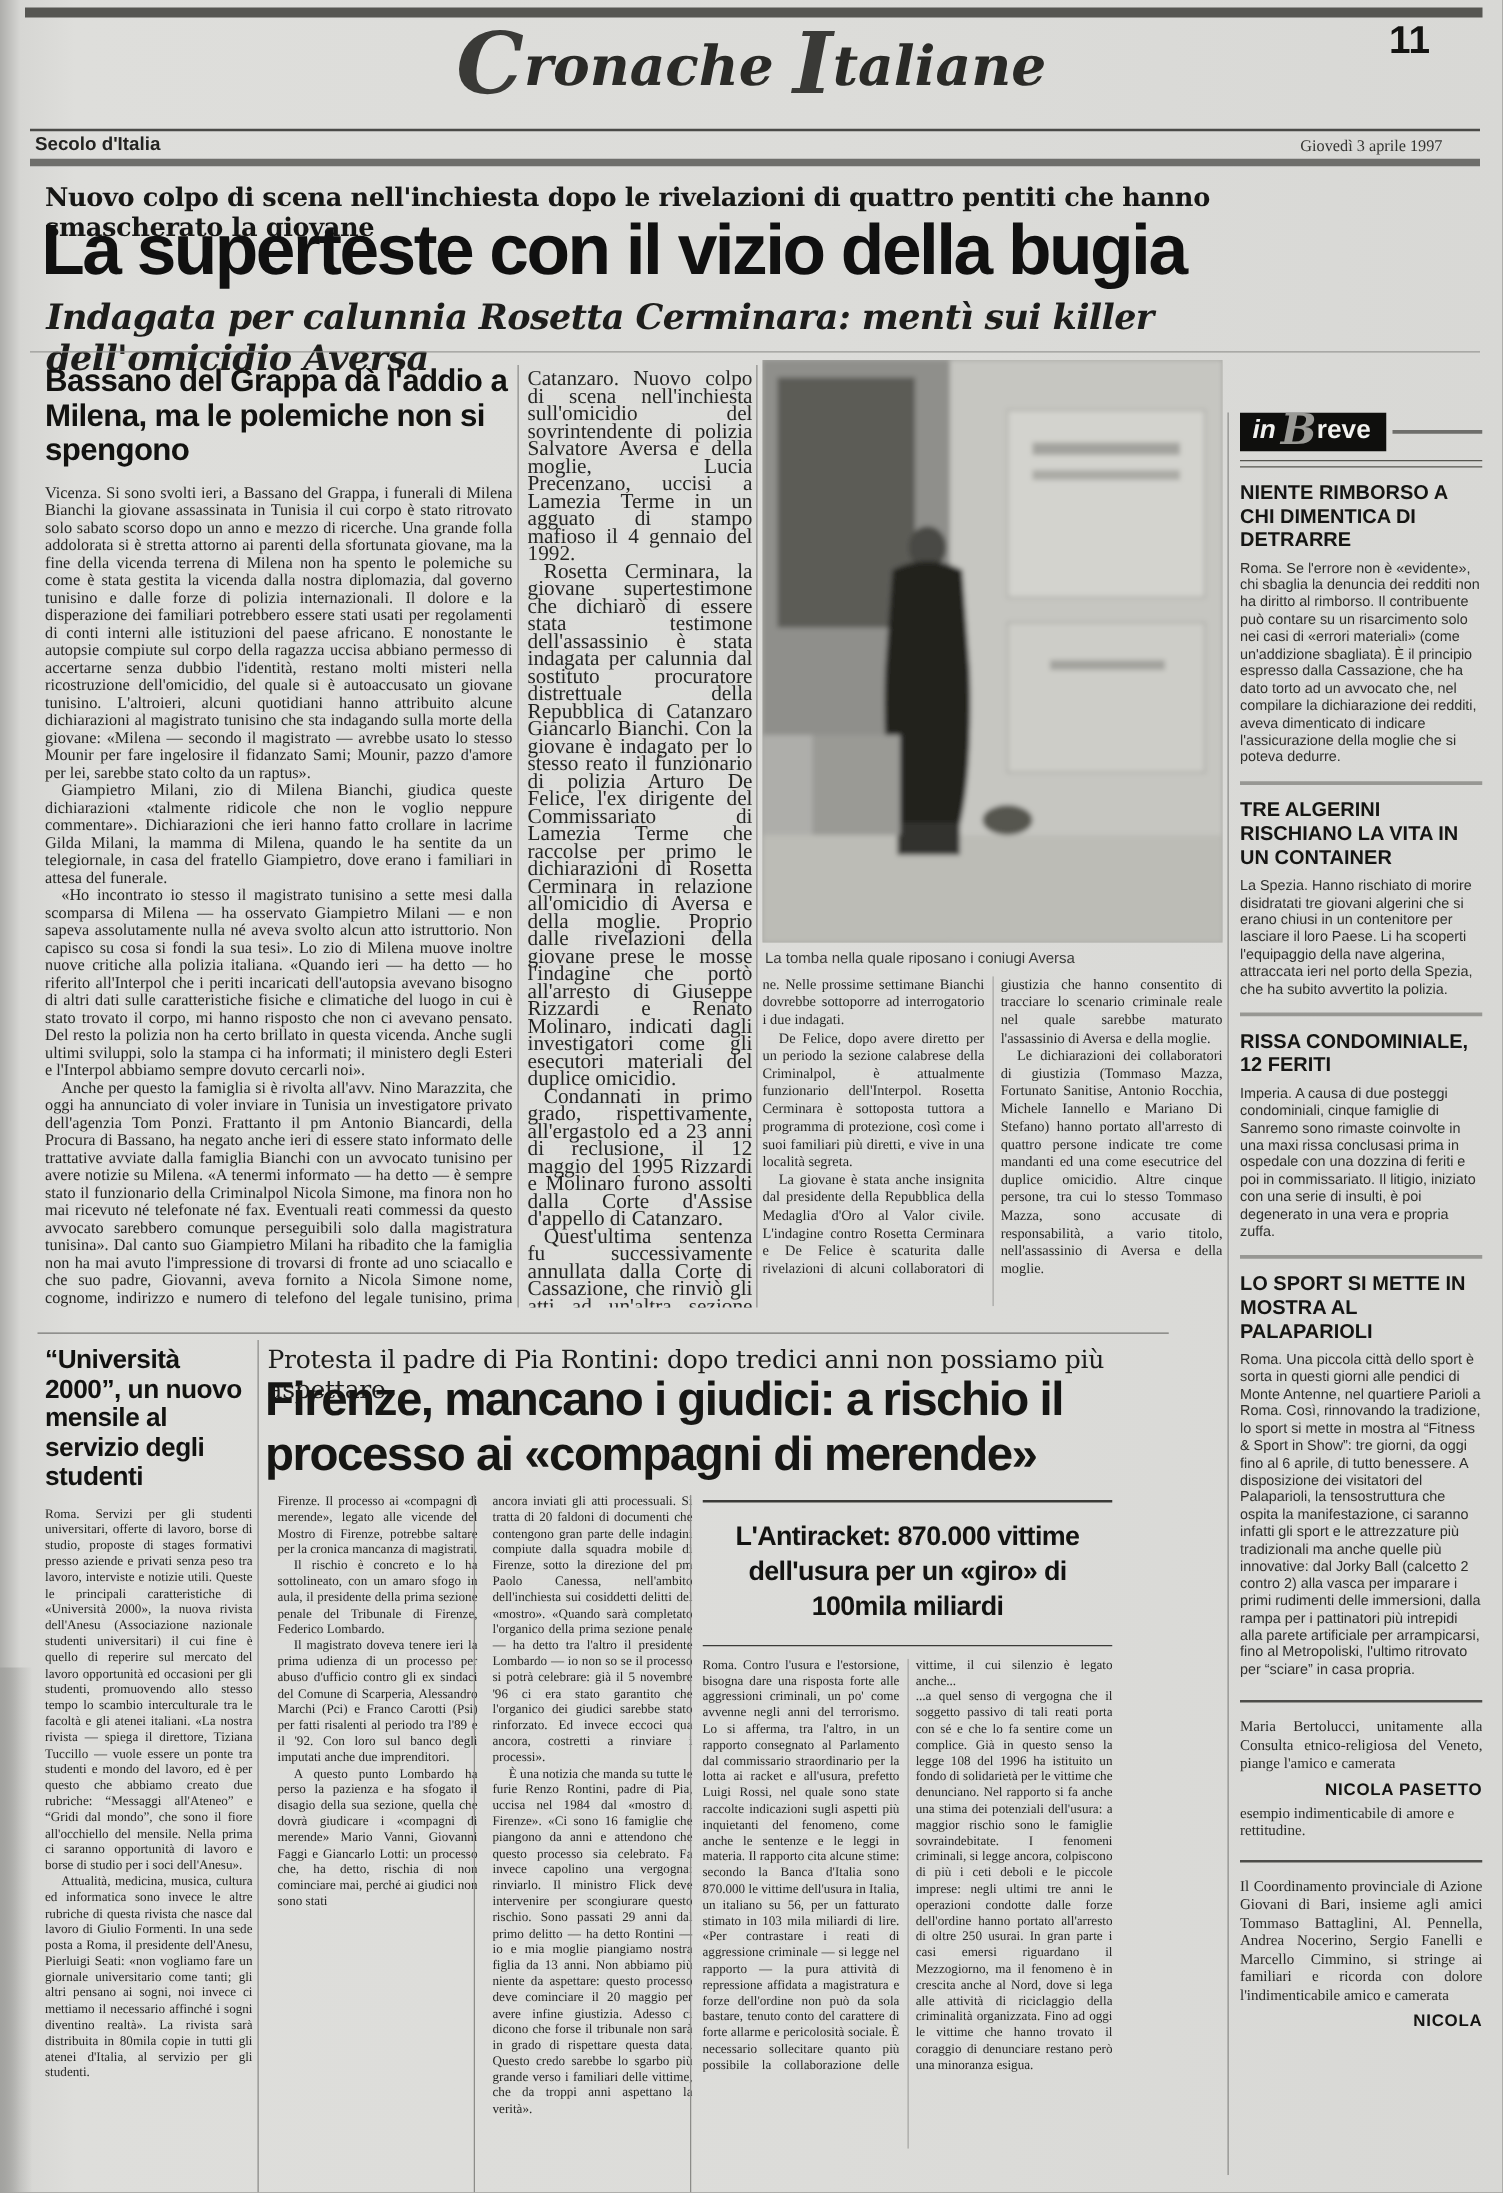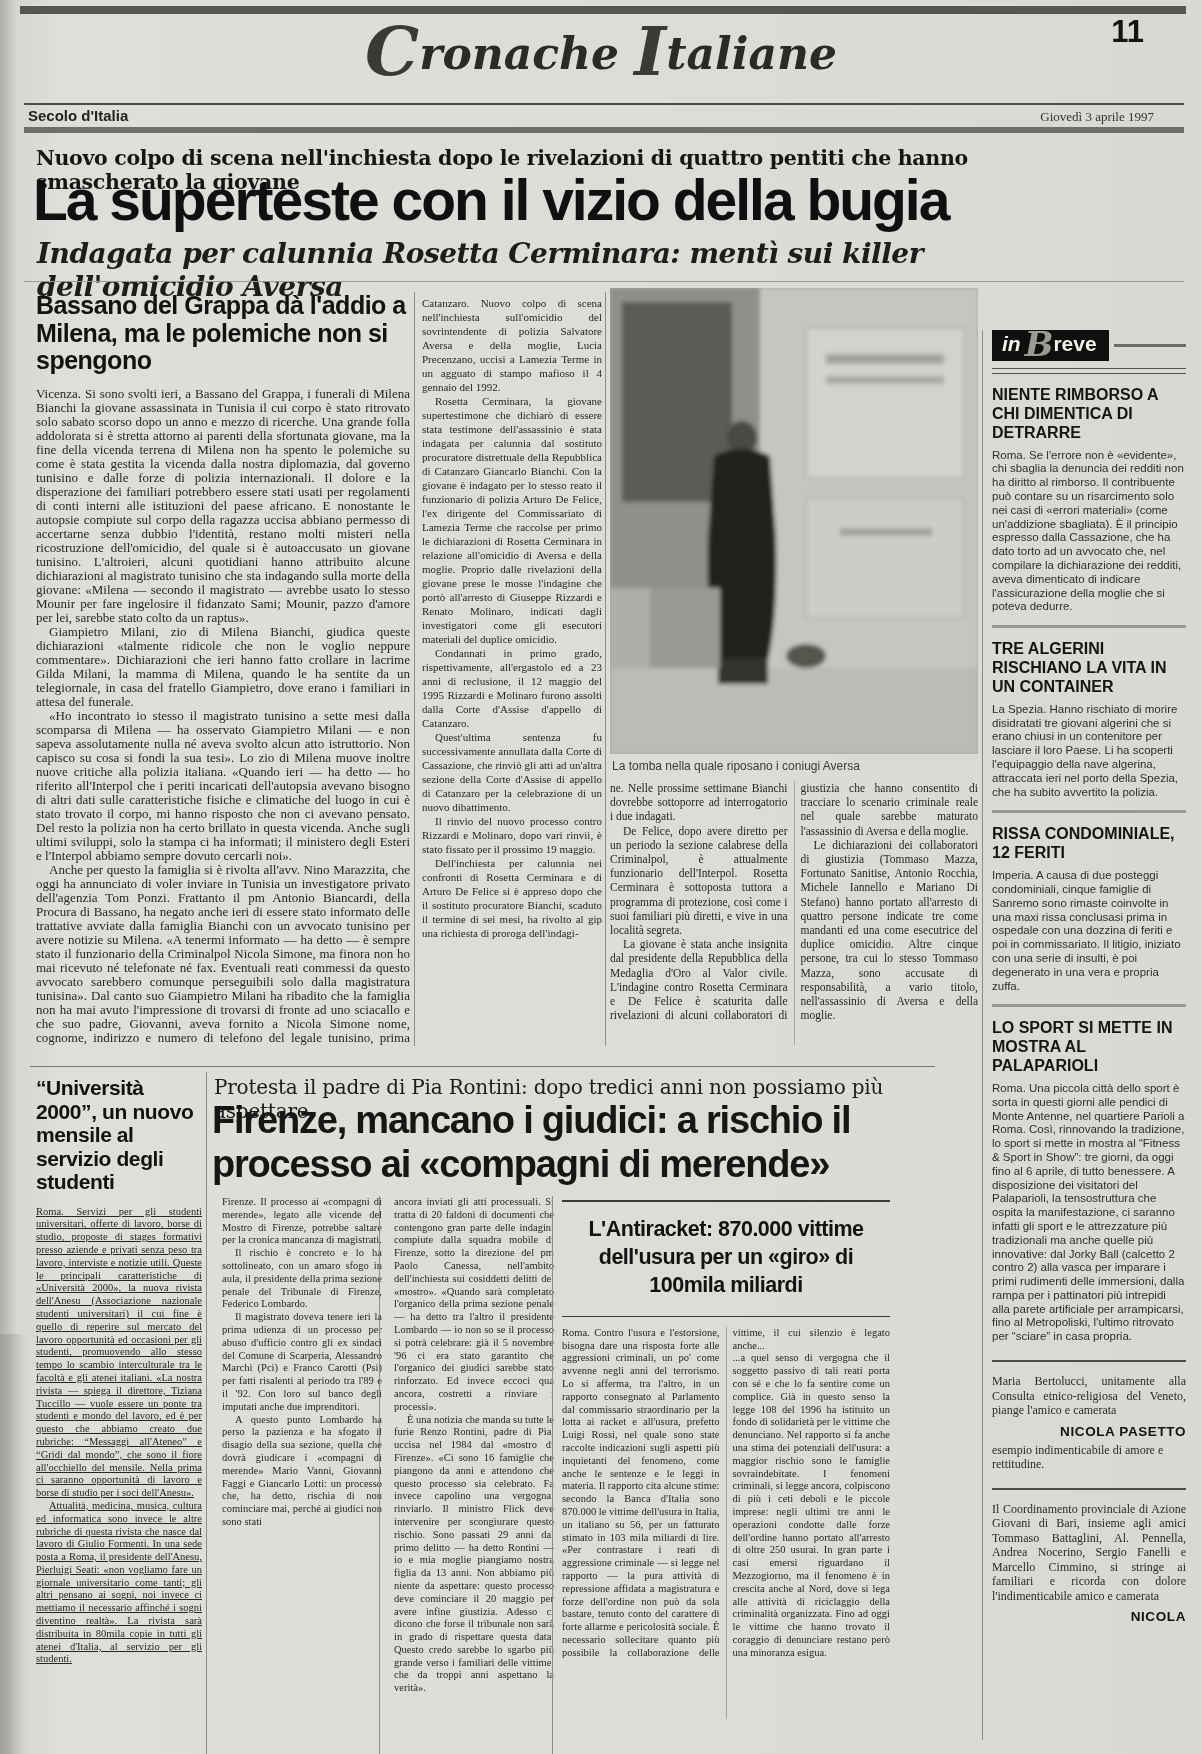--- a/index.html
+++ b/index.html
@@ -28,21 +28,21 @@
   .rule-sub{left:24px;top:281px;width:1160px;height:1px;background:#999996;}
   
   .btext p{margin:0;text-indent:13px;text-align:justify;}
   .btext p:first-child{text-indent:0;}
   
   .bassano{position:absolute;left:36px;top:292px;width:374px;height:754px;overflow:hidden;}
   .bassano h2{margin:0;font:bold 25px/1.1 "Liberation Sans",sans-serif;letter-spacing:-0.5px;color:#121210;}
   .bassano .btext{margin-top:12px;font-size:13px;line-height:14px;color:#262624;}
   
   .cat1{position:absolute;left:422px;top:296px;width:180px;height:750px;overflow:hidden;
-        font-size:11px;line-height:14px;color:#262624;}
+        font-size:17px;line-height:14px;color:#262624;}
   
   .photo{position:absolute;left:610px;top:288px;width:368px;height:466px;background:#a9a9a5;}
   .caption{position:absolute;left:612px;top:759px;width:366px;
            font:12px "Liberation Sans",sans-serif;color:#3a3a37;}
   .catcols{position:absolute;left:610px;top:781px;width:368px;height:264px;overflow:hidden;
            column-count:2;column-gap:13px;column-rule:1px solid #a5a5a2;
            font-size:11.5px;line-height:14.2px;color:#262624;}
   
   .sidebar{position:absolute;left:992px;top:330px;width:194px;height:1412px;overflow:hidden;}
   .breve-banner{display:flex;align-items:center;}
@@ -56,21 +56,21 @@
   .breve-item p{margin:0;font:11.5px/13.8px "Liberation Sans",sans-serif;color:#2e2e2b;text-align:left;}
   .item-rule{height:3px;background:#979793;margin:11px 0 12px;}
   .obit-rule{height:2px;background:#4c4c49;margin:16px 0 12px;}
   .obit p.txt{margin:0;font:12px/14.5px "Liberation Serif",serif;color:#2a2a27;text-align:justify;}
   .obit .name{margin:6px 0 4px;text-align:right;font:bold 13.5px "Liberation Sans",sans-serif;letter-spacing:0.6px;color:#131311;}
   .obit p.tail{margin:0;font:12px/14.5px "Liberation Serif",serif;color:#2a2a27;}
   
   .rule-bottom{left:30px;top:1066px;width:905px;height:1px;background:#777774;}
   .universita{position:absolute;left:36px;top:1076px;width:166px;height:672px;overflow:hidden;}
   .universita h2{margin:0;font:bold 21px/1.12 "Liberation Sans",sans-serif;letter-spacing:-0.4px;color:#121210;}
-  .universita .btext{margin-top:12px;font-size:10.5px;line-height:12.8px;color:#262624;text-decoration:underline;}
+  .universita .btext{margin-top:12px;font-size:10.5px;line-height:12.8px;color:#262624;}
   .fi-kicker{position:absolute;left:214px;top:1075px;width:710px;
              font:20px "DejaVu Serif",serif;letter-spacing:-0.2px;color:#1c1c1a;}
   .fi-head{position:absolute;left:212px;top:1098px;width:700px;
            font:bold 38px/1.17 "Liberation Sans",sans-serif;letter-spacing:-1.2px;color:#161614;}
   .ficol{position:absolute;top:1196px;width:160px;height:558px;overflow:hidden;
          font-size:10.5px;line-height:12.8px;color:#262624;}
   .ficol1{left:222px;} .ficol2{left:394px;}
   .antiracket{position:absolute;left:562px;top:1200px;width:328px;height:554px;overflow:hidden;}
   .anti-head{border-top:2px solid #3a3a37;border-bottom:1px solid #3a3a37;padding:14px 4px 16px;
              text-align:center;font:bold 21.5px/1.3 "Liberation Sans",sans-serif;letter-spacing:-0.5px;color:#131311;}

